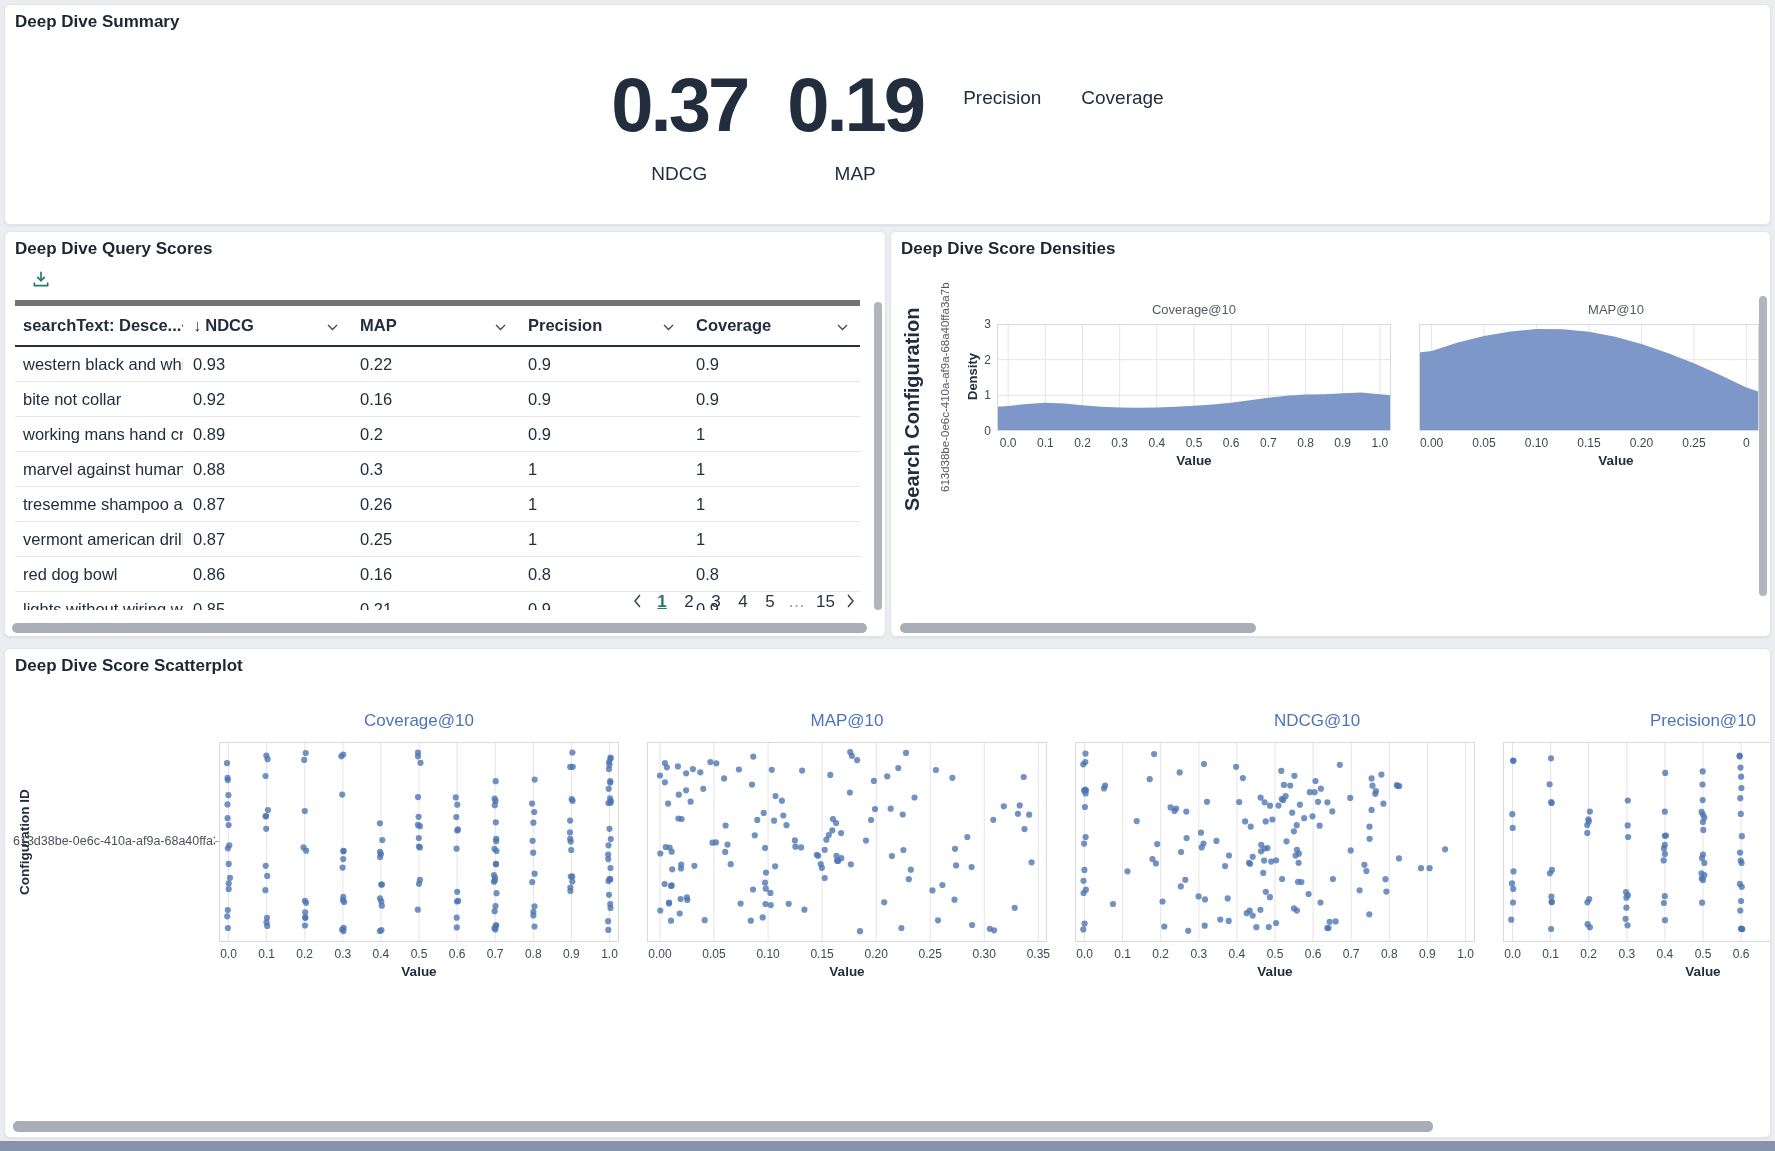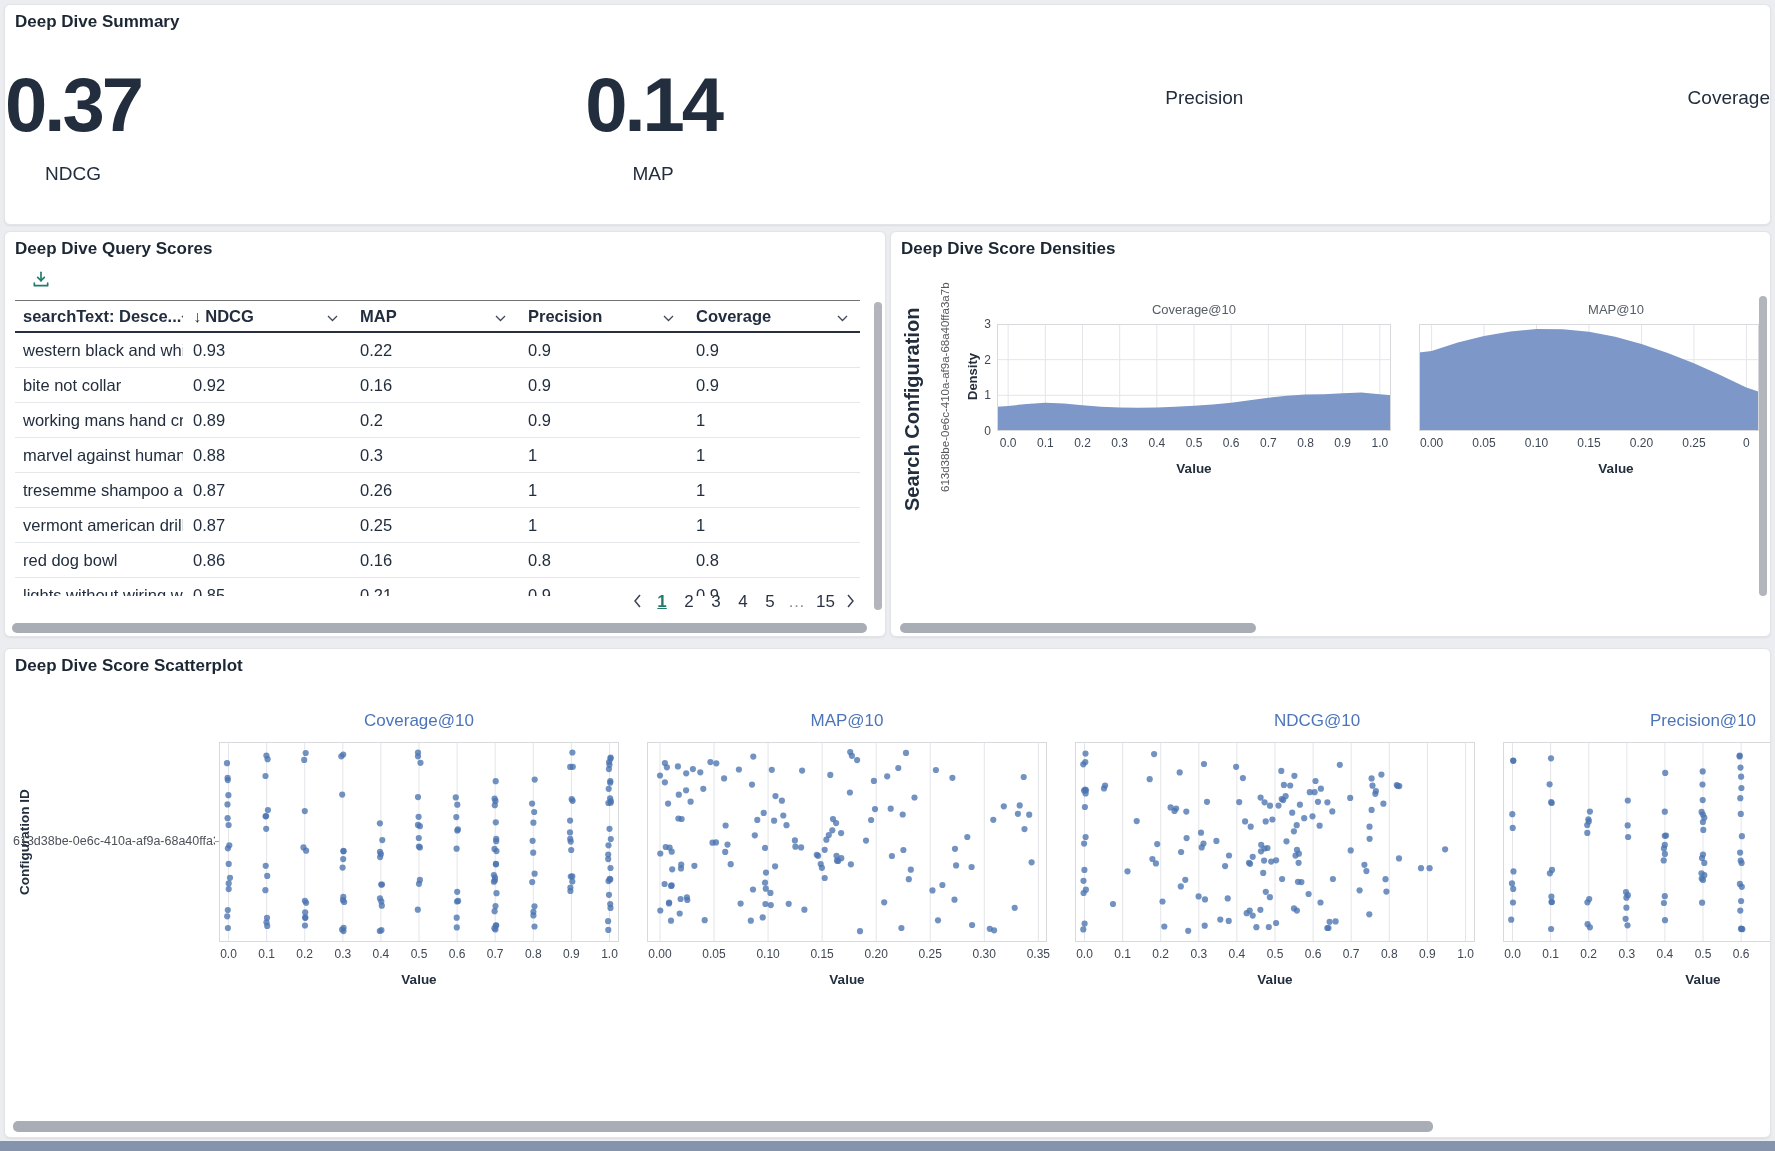--- a/index.html
+++ b/index.html
@@ -3,30 +3,30 @@
 <meta charset="utf-8">
 <style>
   * { margin:0; padding:0; box-sizing:border-box; }
   html,body { width:1775px; height:1151px; overflow:hidden;
     font-family:"Liberation Sans","DejaVu Sans",sans-serif; background:#ebedf0; color:#222e3e; }
   .panel { position:absolute; background:#fff; border:1px solid #e2e4e8; border-radius:6px;
     box-shadow:0 1px 2px rgba(20,30,50,.07); overflow:hidden; }
   .panel-title { position:absolute; left:10px; top:7px; font-size:17px; font-weight:bold; color:#1c2734; }
   
   #panel-summary { left:4px; top:4px; width:1767px; height:221px; }
-  #metrics { position:absolute; left:0; right:0; top:62px; display:flex; justify-content:space-between; gap:40px; }
+  #metrics { position:absolute; left:0; right:0; top:62px; display:flex; justify-content:center; gap:40px; }
   .metric { text-align:center; }
   .metric .num { font-size:76px; font-weight:bold; letter-spacing:-3px; color:#222e3e; line-height:1; }
   .metric .lab { margin-top:20px; font-size:19px; color:#222e3e; }
   
   #panel-table { left:4px; top:231px; width:882px; height:406px; }
   #dl-btn { position:absolute; left:24px; top:36px; width:24px; height:24px; background:none; border:none; cursor:pointer; }
   #qtable { position:absolute; left:10px; top:68px; width:845px; font-size:16.5px; }
   .trow { display:grid; grid-template-columns:168px 167px 168px 168px 174px; align-items:center; }
-  #thead { height:33px; border-top:1px solid #737373; border-bottom:2px solid #26303e; font-weight:bold; }
+  #thead { height:47px; border-top:6px solid #737373; border-bottom:2px solid #26303e; font-weight:bold; }
   #thead .th { display:flex; align-items:center; justify-content:space-between; padding:0 12px 0 10px; overflow:hidden; white-space:nowrap; }
   #thead .th:first-child { padding-left:8px; }
   .sort-arrow { font-weight:bold; margin-right:4px; }
   #tbody { height:263px; overflow:hidden; }
   #tbody .trow { height:35px; border-bottom:1px solid #e6e7ea; }
   #tbody .td { padding:0 12px 0 10px; white-space:nowrap; overflow:hidden; }
   #tbody .td:first-child { padding-left:8px; }
   #pagination { position:absolute; right:28px; top:360px; display:flex; gap:9px; align-items:center; font-size:17px; }
   #pagination .pg { min-width:18px; text-align:center; color:#2a3342; cursor:pointer; text-decoration:none; }
   #pagination .pg.active { color:#217a6b; font-weight:bold; text-decoration:underline; }
@@ -38,21 +38,21 @@
   
   #panel-density { left:890px; top:231px; width:881px; height:406px; }
   .vert { writing-mode:vertical-rl; transform:rotate(180deg); }
   #sc-label { position:absolute; left:10px; top:52px; height:250px; font-size:20px; font-weight:bold;
     color:#222e3e; text-align:center; }
   #cfg-vert { position:absolute; left:48px; top:30px; height:250px; font-size:11.5px; color:#55585f; text-align:center; }
   #density-ylabel { position:absolute; left:74px; top:80px; height:130px; font-size:13px; font-weight:bold; color:#222e3e; text-align:center; }
   .chart { position:absolute; overflow:visible; }
   .facet-title-sm { position:absolute; top:70px; font-size:13px; color:#565c66; text-align:center; }
   .tick-label { position:absolute; width:44px; margin-left:-22px; text-align:center; font-size:12px; color:#3f4855; }
-  .value-label { position:absolute; text-align:center; font-size:13.5px; font-weight:bold; color:#222e3e;margin-top:8px; }
+  .value-label { position:absolute; text-align:center; font-size:13.5px; font-weight:bold; color:#222e3e; }
   .ytick { position:absolute; width:14px; text-align:right; font-size:12px; color:#3f4855; }
   
   #panel-scatter { left:4px; top:648px; width:1767px; height:490px; }
   #metric-header { position:absolute; left:856px; top:36px; width:400px; text-align:center; font-size:19px; font-weight:bold; color:#222e3e; }
   .facet-title { position:absolute; top:62px; width:400px; text-align:center; font-size:17px; color:#4c74b9; }
   #cfgid-label { position:absolute; left:8px; top:185px; width:202px; text-align:right; font-size:12.5px; color:#4d5158; white-space:nowrap; overflow:hidden; }
   #cfgid-tick { position:absolute; left:210px; top:192px; width:5px; height:1px; background:#9aa0a8; }
   #config-id-axis { position:absolute; left:12px; top:118px; height:150px; font-size:13.5px; font-weight:bold; color:#222e3e; text-align:center; }
   #page-bottom-bar { position:absolute; left:0; bottom:0; width:1775px; height:10px; background:#8593ad; }
 </style>
@@ -60,21 +60,21 @@
 <body>
 
 <div class="panel" id="panel-summary">
   <div class="panel-title">Deep Dive Summary</div>
   <div id="metrics">
       <div class="metric">
         <div class="num">0.37</div>
         <div class="lab">NDCG</div>
       </div>
       <div class="metric">
-        <div class="num">0.14</div>
+        <div class="num">0.19</div>
         <div class="lab">MAP</div>
       </div>
       <div class="metric">
         <div class="lab">Precision</div>
       </div>
       <div class="metric">
         <div class="lab">Coverage</div>
       </div>
     </div>
 </div>

